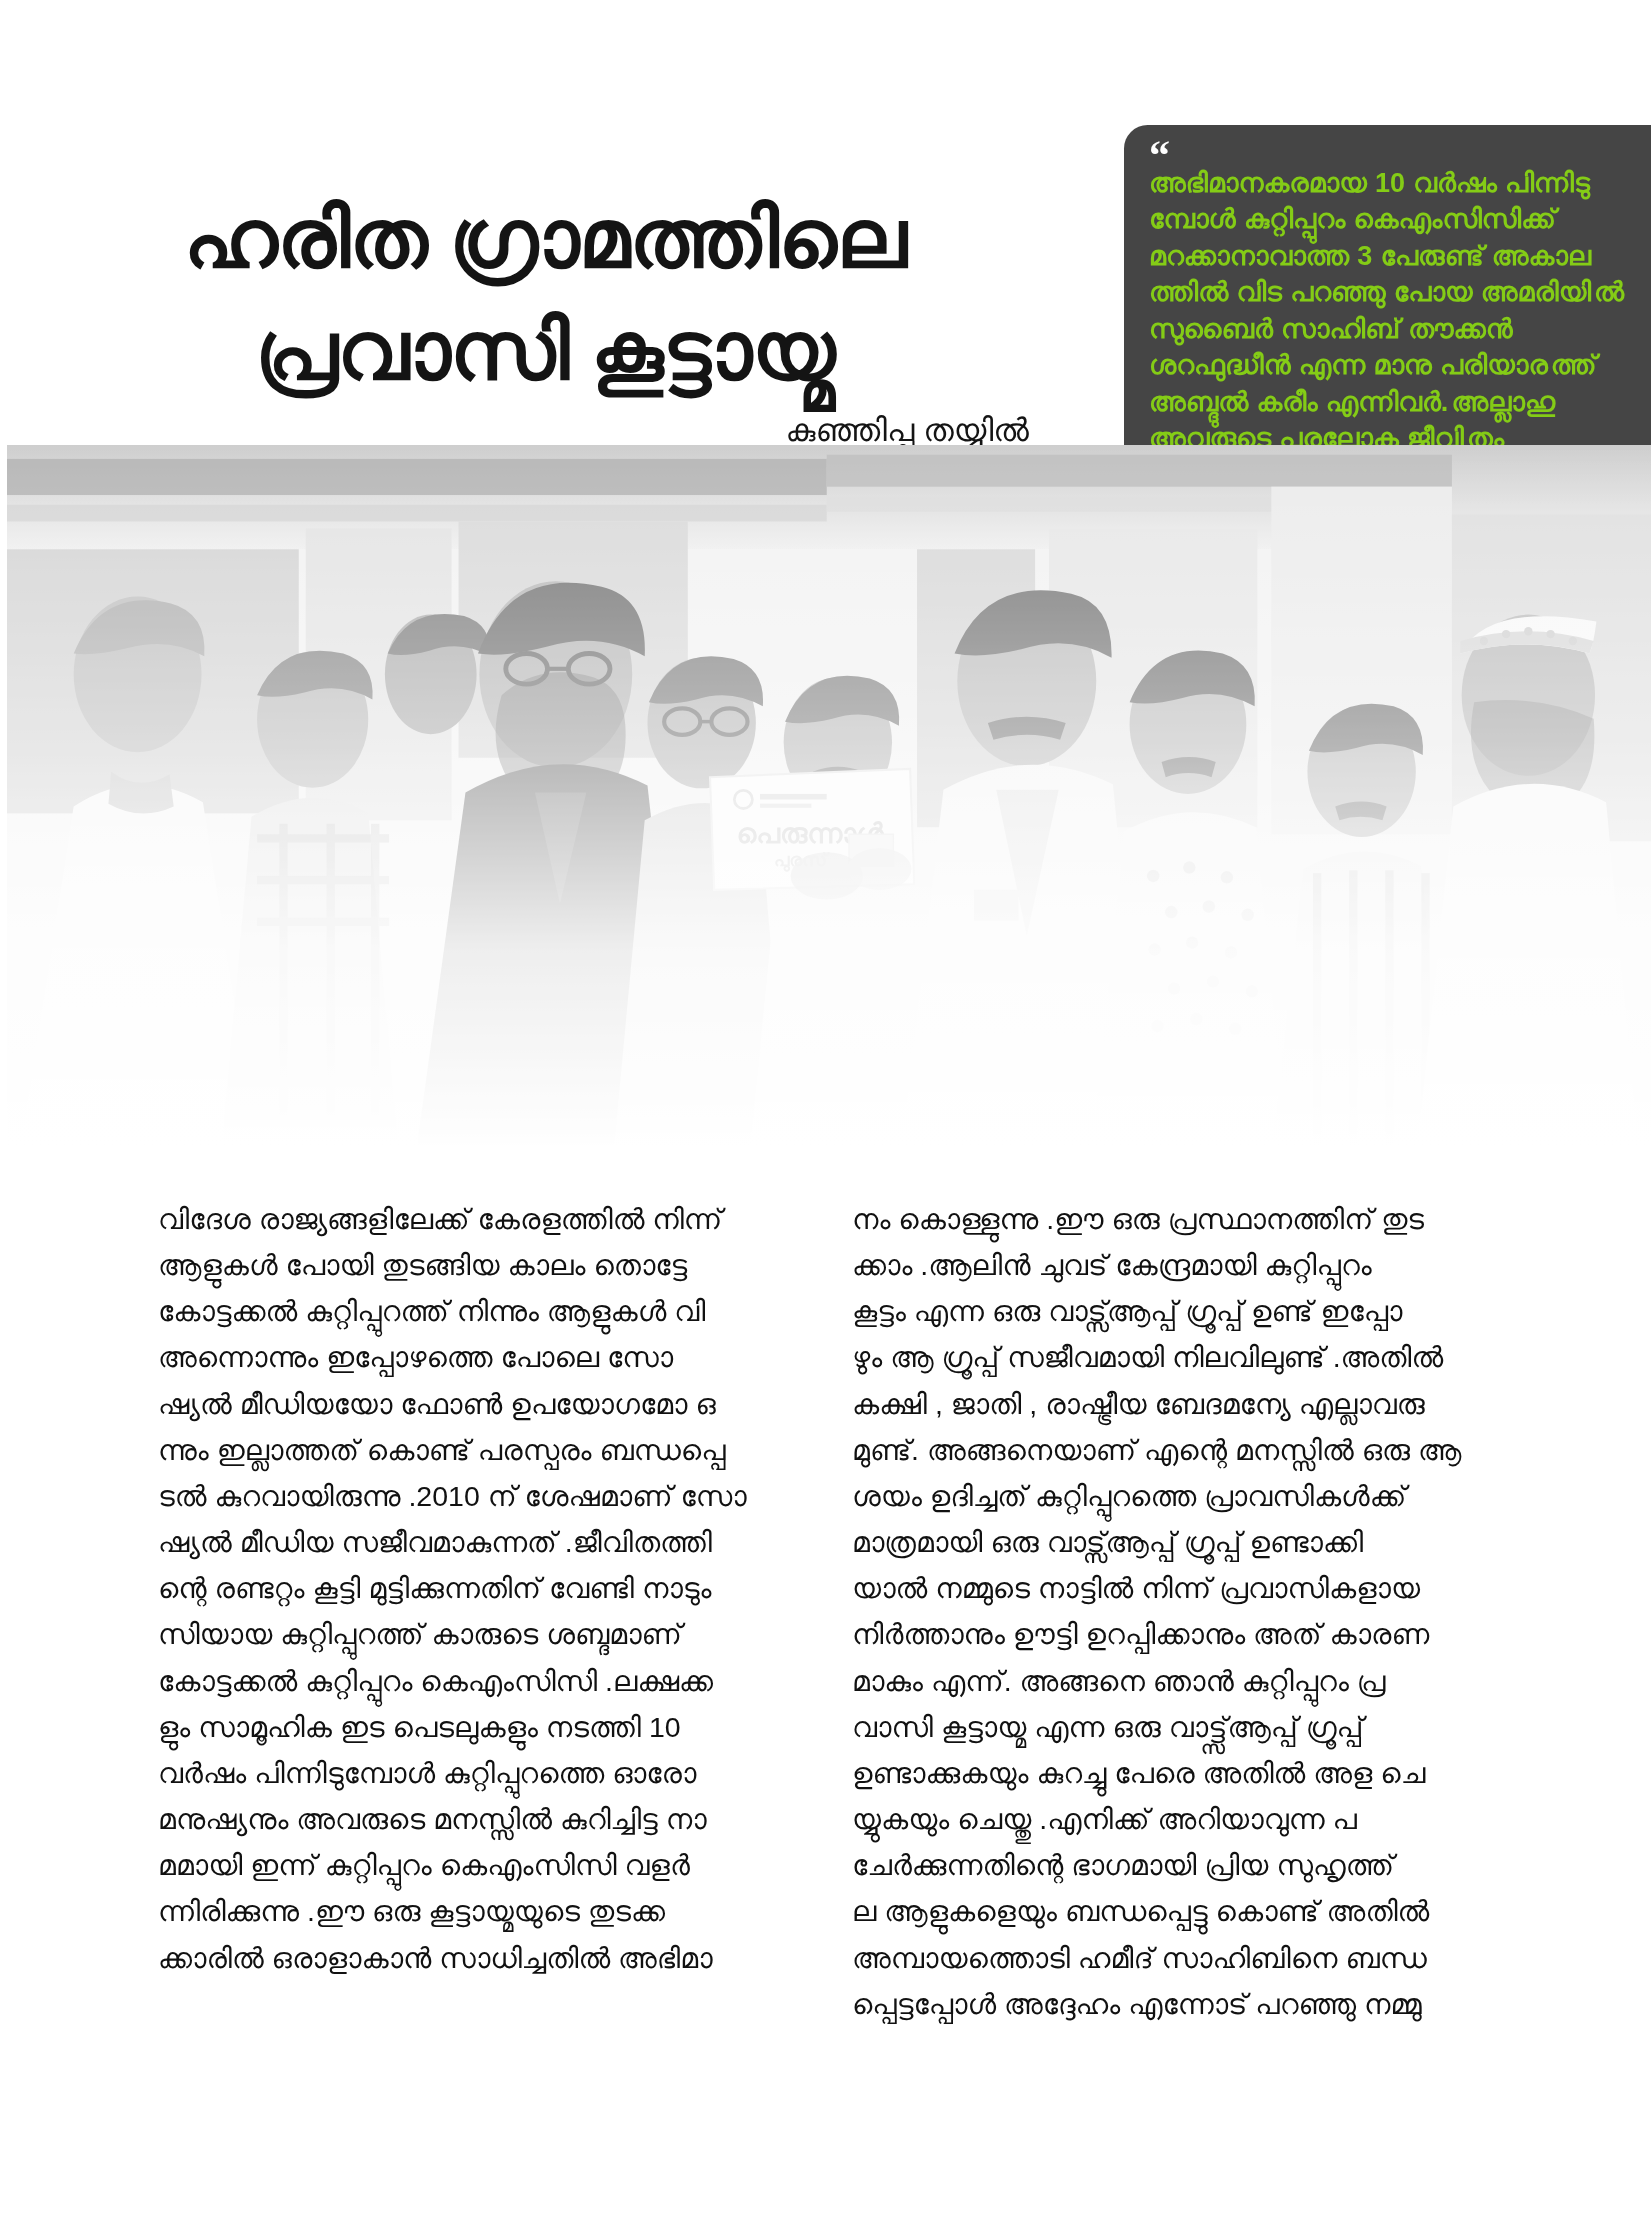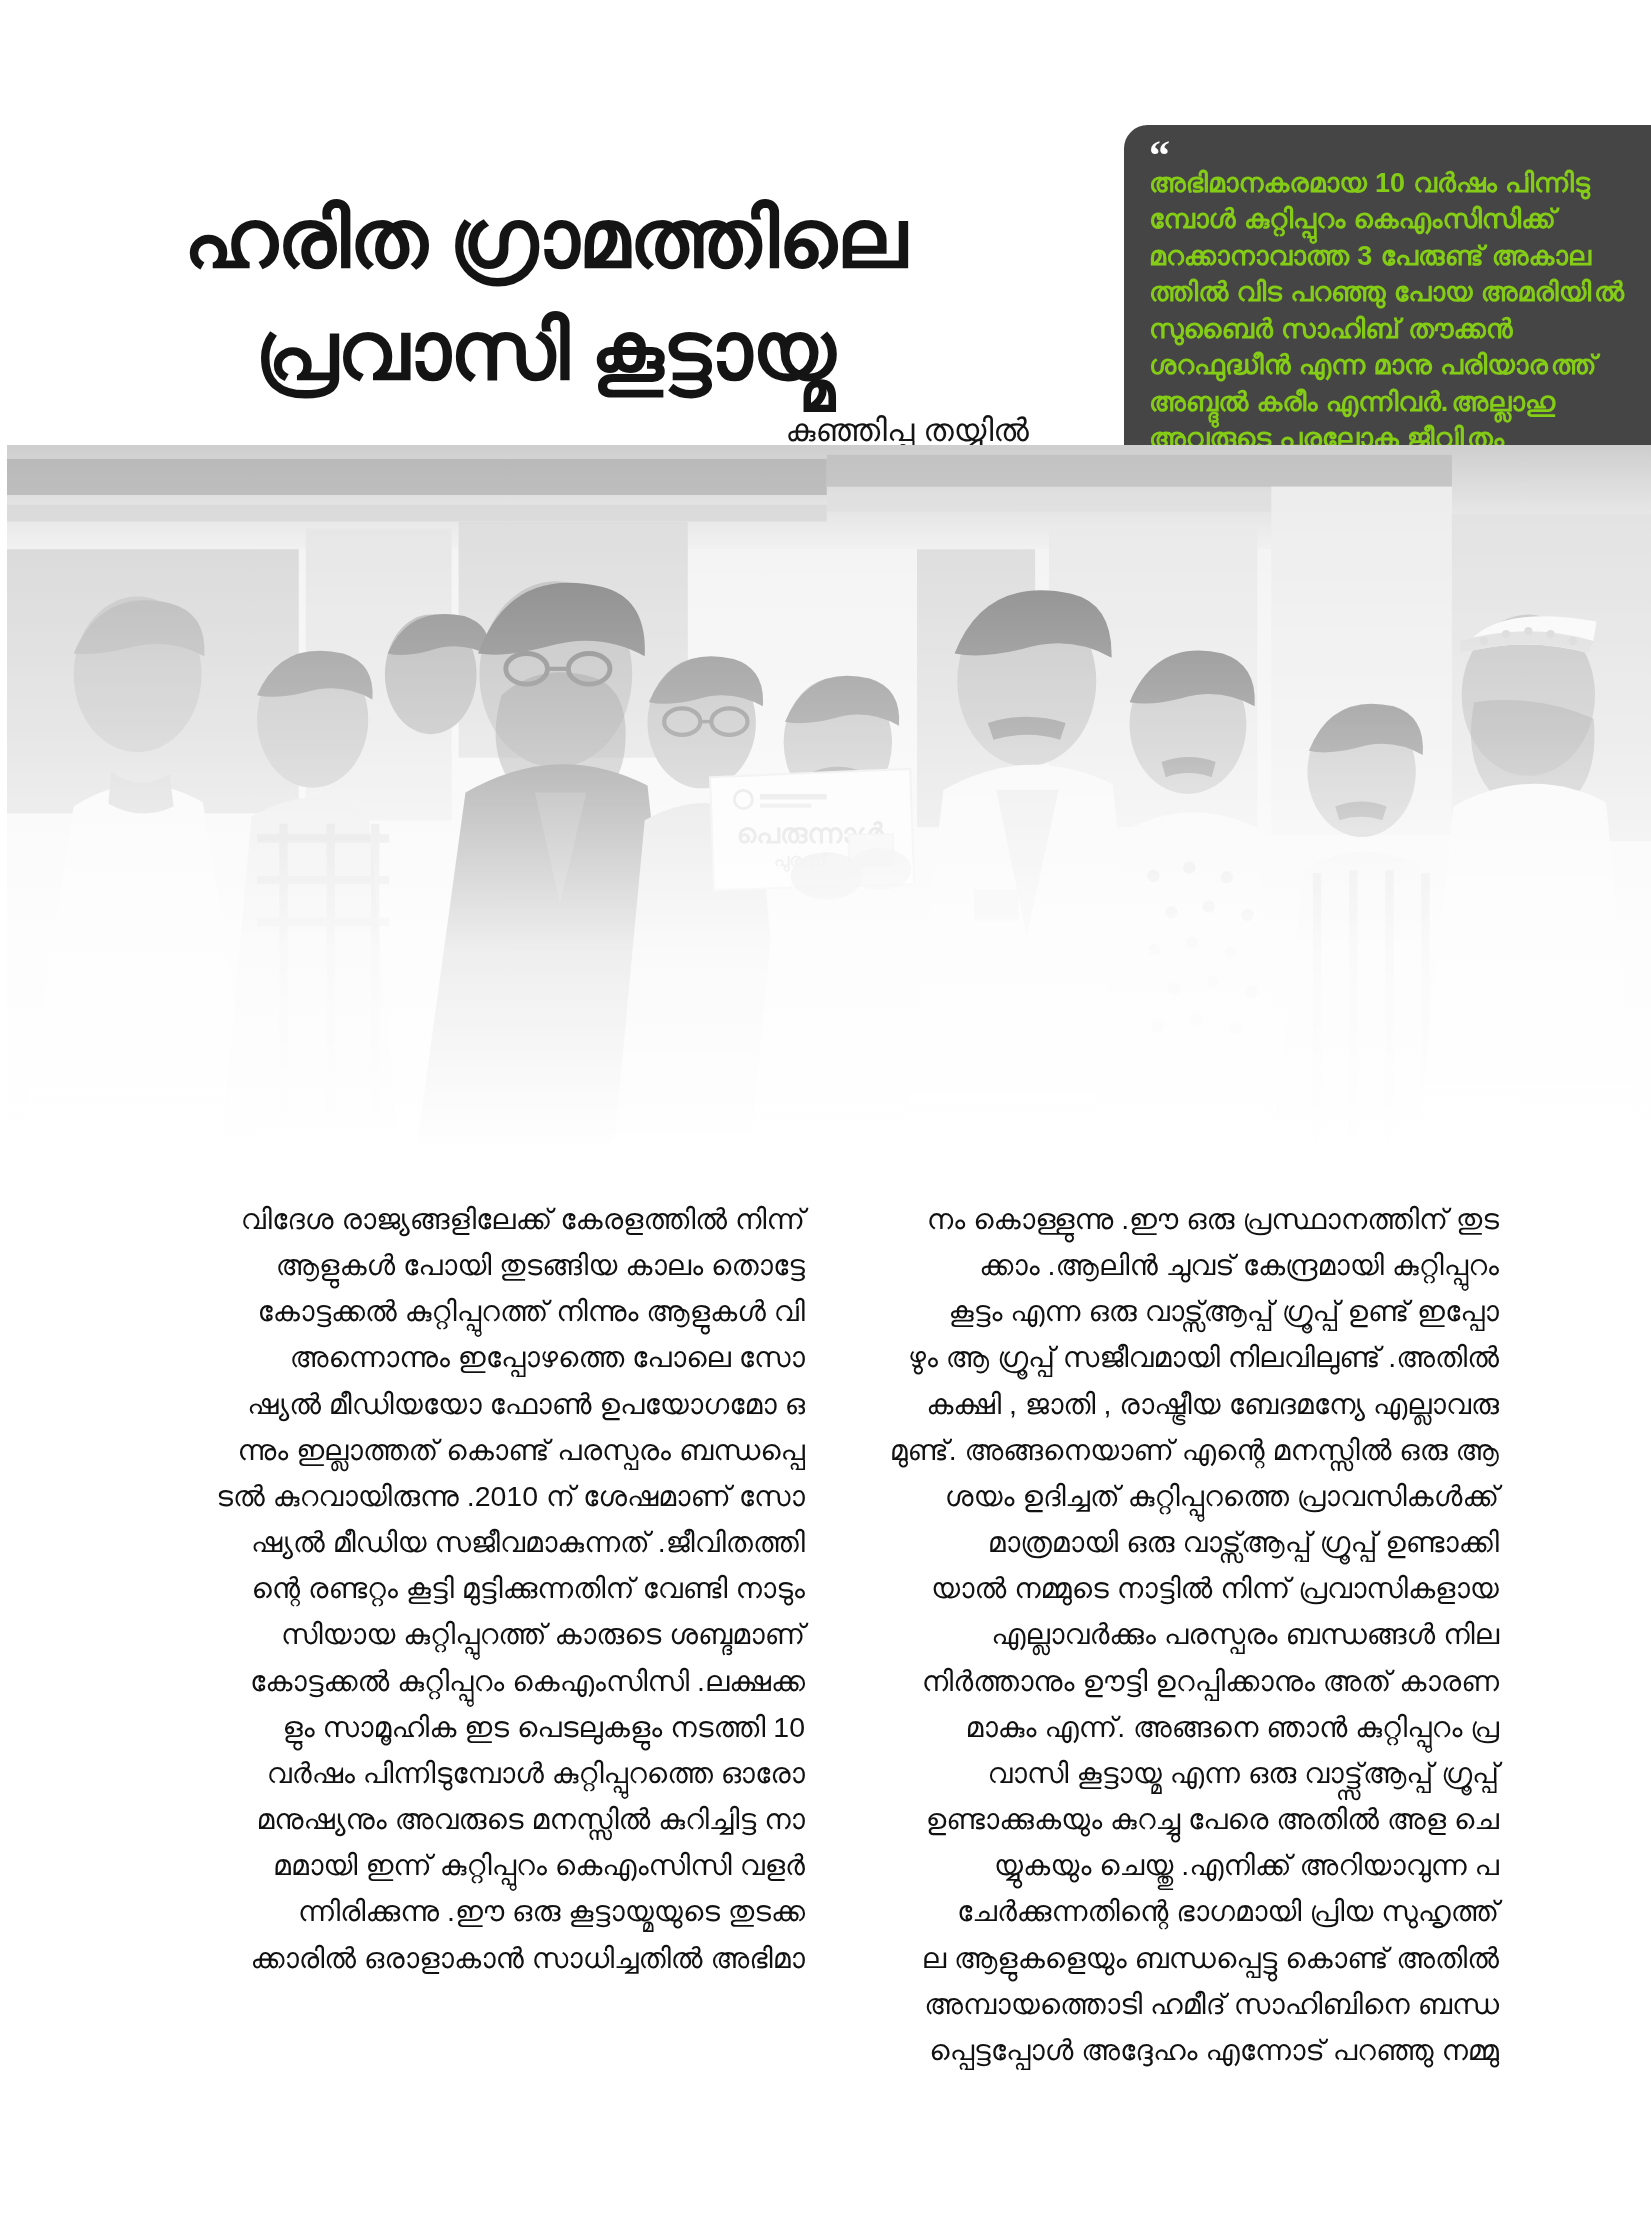--- a/index.html
+++ b/index.html
@@ -116,21 +116,20 @@
     flex: 0 0 647px;
   }
   .body-line {
     display: block;
     font-size: 28.5px;
     line-height: 1.62;
     color: #111111;
     font-weight: 400;
     white-space: nowrap;
     letter-spacing: 0;
-    text-align: right;
   }
 </style>
 </head>
 <body>
 
 <div class="page">
 
   <div class="headline-block">
     <span class="headline-line">ഹരിത ഗ്രാമത്തിലെ</span>
     <span class="headline-line">പ്രവാസി കൂട്ടായ്മ</span>
@@ -321,21 +320,20 @@
     <div class="col">
       <span class="body-line">നം കൊള്ളുന്നു .ഈ ഒരു പ്രസ്ഥാനത്തിന് തുട</span>
       <span class="body-line">ക്കാം .ആലിൻ ചുവട് കേന്ദ്രമായി കുറ്റിപ്പുറം</span>
       <span class="body-line">കൂട്ടം എന്ന ഒരു വാട്സ്ആപ്പ് ഗ്രൂപ്പ് ഉണ്ട് ഇപ്പോ</span>
       <span class="body-line">ഴും ആ ഗ്രൂപ്പ് സജീവമായി നിലവിലുണ്ട് .അതിൽ</span>
       <span class="body-line">കക്ഷി , ജാതി , രാഷ്ട്രീയ ബേദമന്യേ എല്ലാവരു</span>
       <span class="body-line">മുണ്ട്. അങ്ങനെയാണ് എന്റെ മനസ്സിൽ ഒരു ആ</span>
       <span class="body-line">ശയം ഉദിച്ചത് കുറ്റിപ്പുറത്തെ പ്രാവസികൾക്ക്</span>
       <span class="body-line">മാത്രമായി ഒരു വാട്സ്ആപ്പ് ഗ്രൂപ്പ് ഉണ്ടാക്കി</span>
       <span class="body-line">യാൽ നമ്മുടെ നാട്ടിൽ നിന്ന് പ്രവാസികളായ</span>
-      <span class="body-line">എല്ലാവർക്കും പരസ്പരം ബന്ധങ്ങൾ നില</span>
       <span class="body-line">നിർത്താനും ഊട്ടി ഉറപ്പിക്കാനും അത് കാരണ</span>
       <span class="body-line">മാകും എന്ന്. അങ്ങനെ ഞാൻ കുറ്റിപ്പുറം പ്ര</span>
       <span class="body-line">വാസി കൂട്ടായ്മ എന്ന ഒരു വാട്ട്സ്ആപ്പ് ഗ്രൂപ്പ്</span>
       <span class="body-line">ഉണ്ടാക്കുകയും കുറച്ചു പേരെ അതിൽ അള ചെ</span>
       <span class="body-line">യ്യുകയും ചെയ്തു .എനിക്ക് അറിയാവുന്ന പ</span>
       <span class="body-line">ചേർക്കുന്നതിന്റെ ഭാഗമായി പ്രിയ സുഹൃത്ത്</span>
       <span class="body-line">ല ആളുകളെയും ബന്ധപ്പെട്ടു കൊണ്ട് അതിൽ</span>
       <span class="body-line">അമ്പായത്തൊടി ഹമീദ് സാഹിബിനെ ബന്ധ</span>
       <span class="body-line">പ്പെട്ടപ്പോൾ അദ്ദേഹം എന്നോട് പറഞ്ഞു നമ്മു</span>
     </div>

